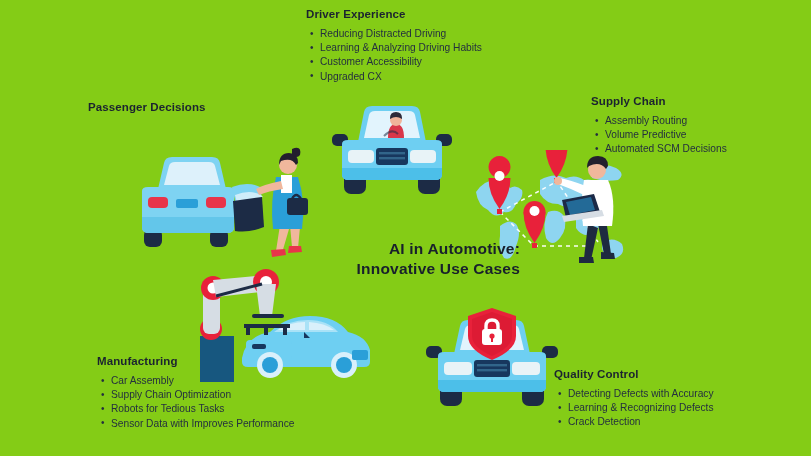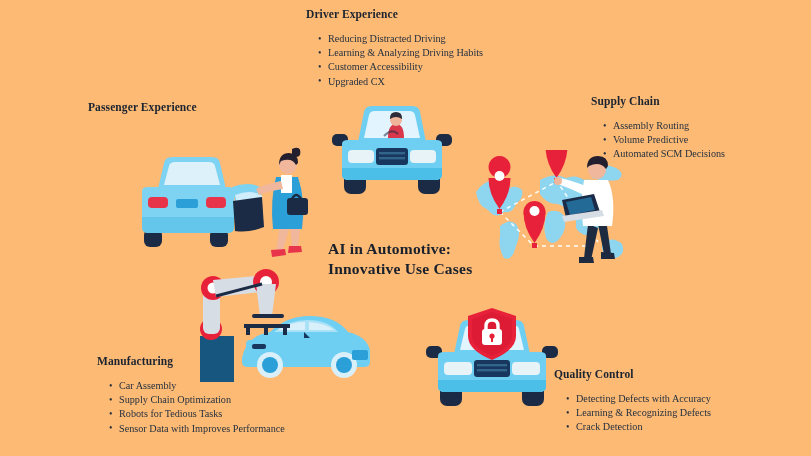--- a/index.html
+++ b/index.html
@@ -10,41 +10,40 @@
     width: 811px;
     height: 456px;
     overflow: hidden;
     background: #ffffff;
     font-family: "Liberation Sans", sans-serif;
   }
   #infographic {
     position: relative;
     width: 811px;
     height: 456px;
-    background: #fdba74;
+    background: #84cc16;
     overflow: hidden;
-    font-family: Liberation Serif, serif;
   }
 
   
   .block {
     position: absolute;
     z-index: 40;
   }
   .block-title {
     font-size: 11.5px;
     font-weight: bold;
     color: #1b2330;
     letter-spacing: 0.1px;
     margin: 0 0 7px 0;
     white-space: nowrap;
   }
   .bullets {
     list-style: none;
-    margin: 12px;
+    margin: 4px;
     padding: 0;
   }
   .bullets li {
     font-size: 10.2px;
     color: #24303f;
     line-height: 14.2px;
     white-space: nowrap;
     padding-left: 10px;
     position: relative;
   }
@@ -59,25 +58,25 @@
 
   #blk-driver    { left: 306px; top: 8px; }
   #blk-passenger { left: 88px;  top: 101px; }
   #blk-supply    { left: 591px; top: 95px; }
   #blk-manufacturing { left: 97px; top: 355px; }
   #blk-quality   { left: 554px; top: 368px; }
 
   
   #center-title {
     position: absolute;
-    left: 328px;
+    left: 310px;
     top: 239px;
     width: 210px;
     z-index: 45;
-    text-align: left;
+    text-align: right;
     font-size: 15.5px;
     font-weight: bold;
     color: #18202c;
     line-height: 20px;
     letter-spacing: 0.2px;
   }
 
   
   .illu {
     position: absolute;
@@ -98,21 +97,21 @@
     <div class="block-title">Driver Experience</div>
     <ul class="bullets">
       <li>Reducing Distracted Driving</li>
       <li>Learning &amp; Analyzing Driving Habits</li>
       <li>Customer Accessibility</li>
       <li>Upgraded CX</li>
     </ul>
   </div>
 
   <div class="block" id="blk-passenger">
-    <div class="block-title">Passenger Experience</div>
+    <div class="block-title">Passenger Decisions</div>
   </div>
 
   <div class="block" id="blk-supply">
     <div class="block-title">Supply Chain</div>
     <ul class="bullets">
       <li>Assembly Routing</li>
       <li>Volume Predictive</li>
       <li>Automated SCM Decisions</li>
     </ul>
   </div>

